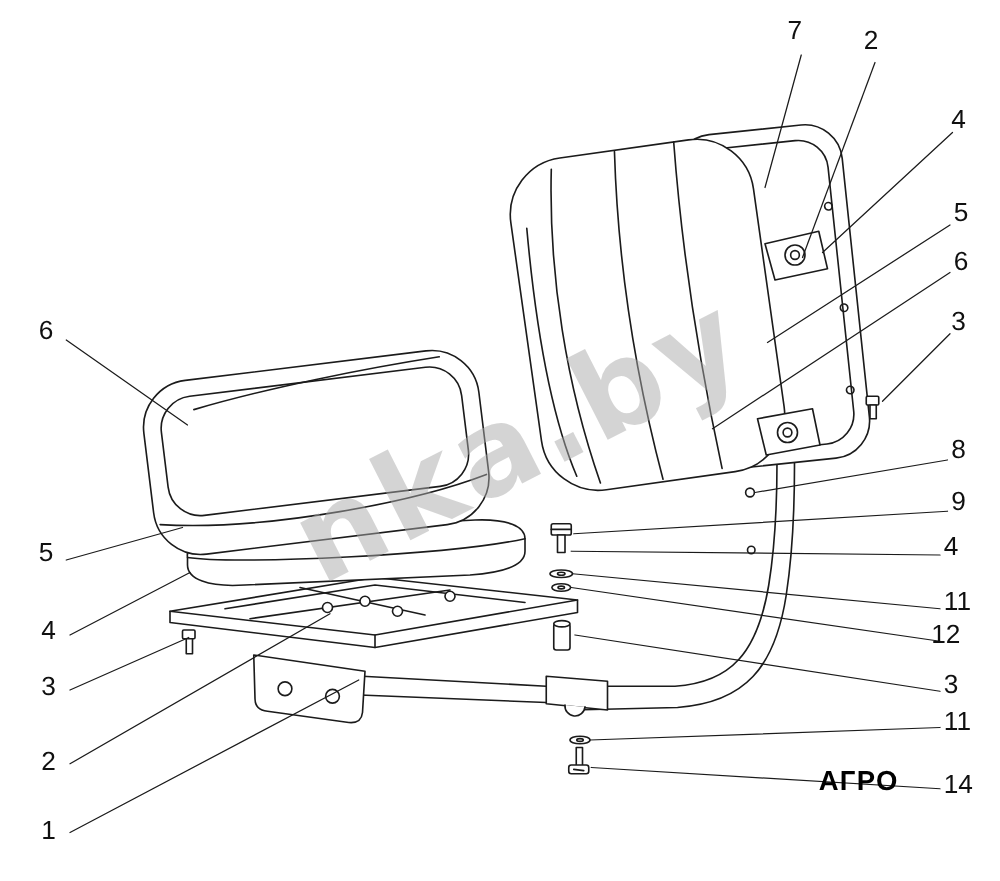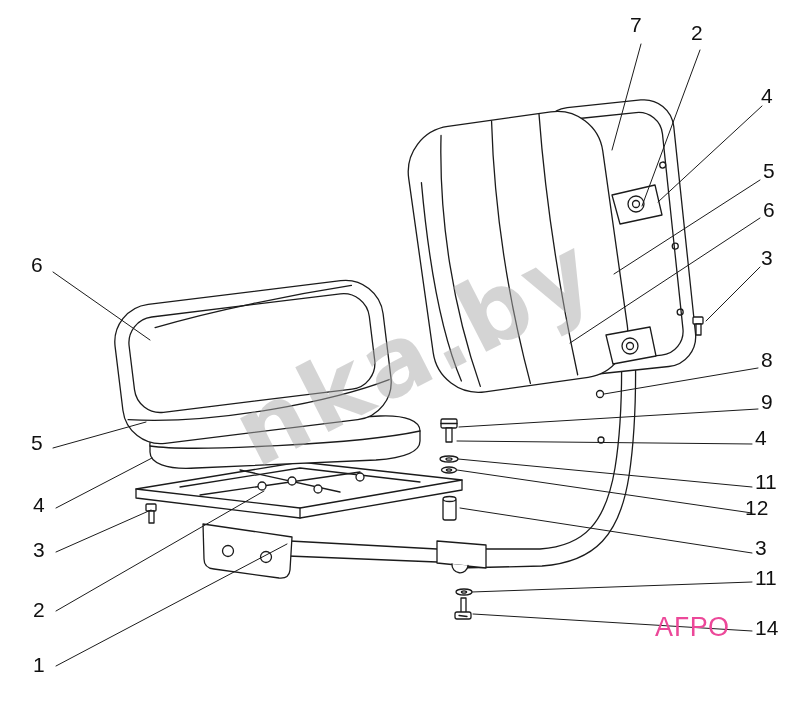--- a/index.html
+++ b/index.html
@@ -41,24 +41,24 @@
   }
   .logo {
     position: absolute;
     left: 655px;
     top: 612px;
     display: flex;
     align-items: center;
     gap: 3px;
   }
   .logo-text {
-    font-size: 27px;
-    font-weight: normal;
+    font-size: 22px;
+    font-weight: bold;
     letter-spacing: 1px;
-    color: #ec4899;
+    color: #000000;
     font-family: "Liberation Sans", sans-serif;
   }
   .logo-badge {
     width: 52px;
     height: 52px;
     border-radius: 50%;
     border: 3px solid #2e7d33;
     background: radial-gradient(circle at 38% 32%, #bccf72 0%, #8fae4b 55%, #6f9e3f 100%);
     box-shadow: inset 0 0 0 2px rgba(255,255,255,0.75);
     display: flex;

